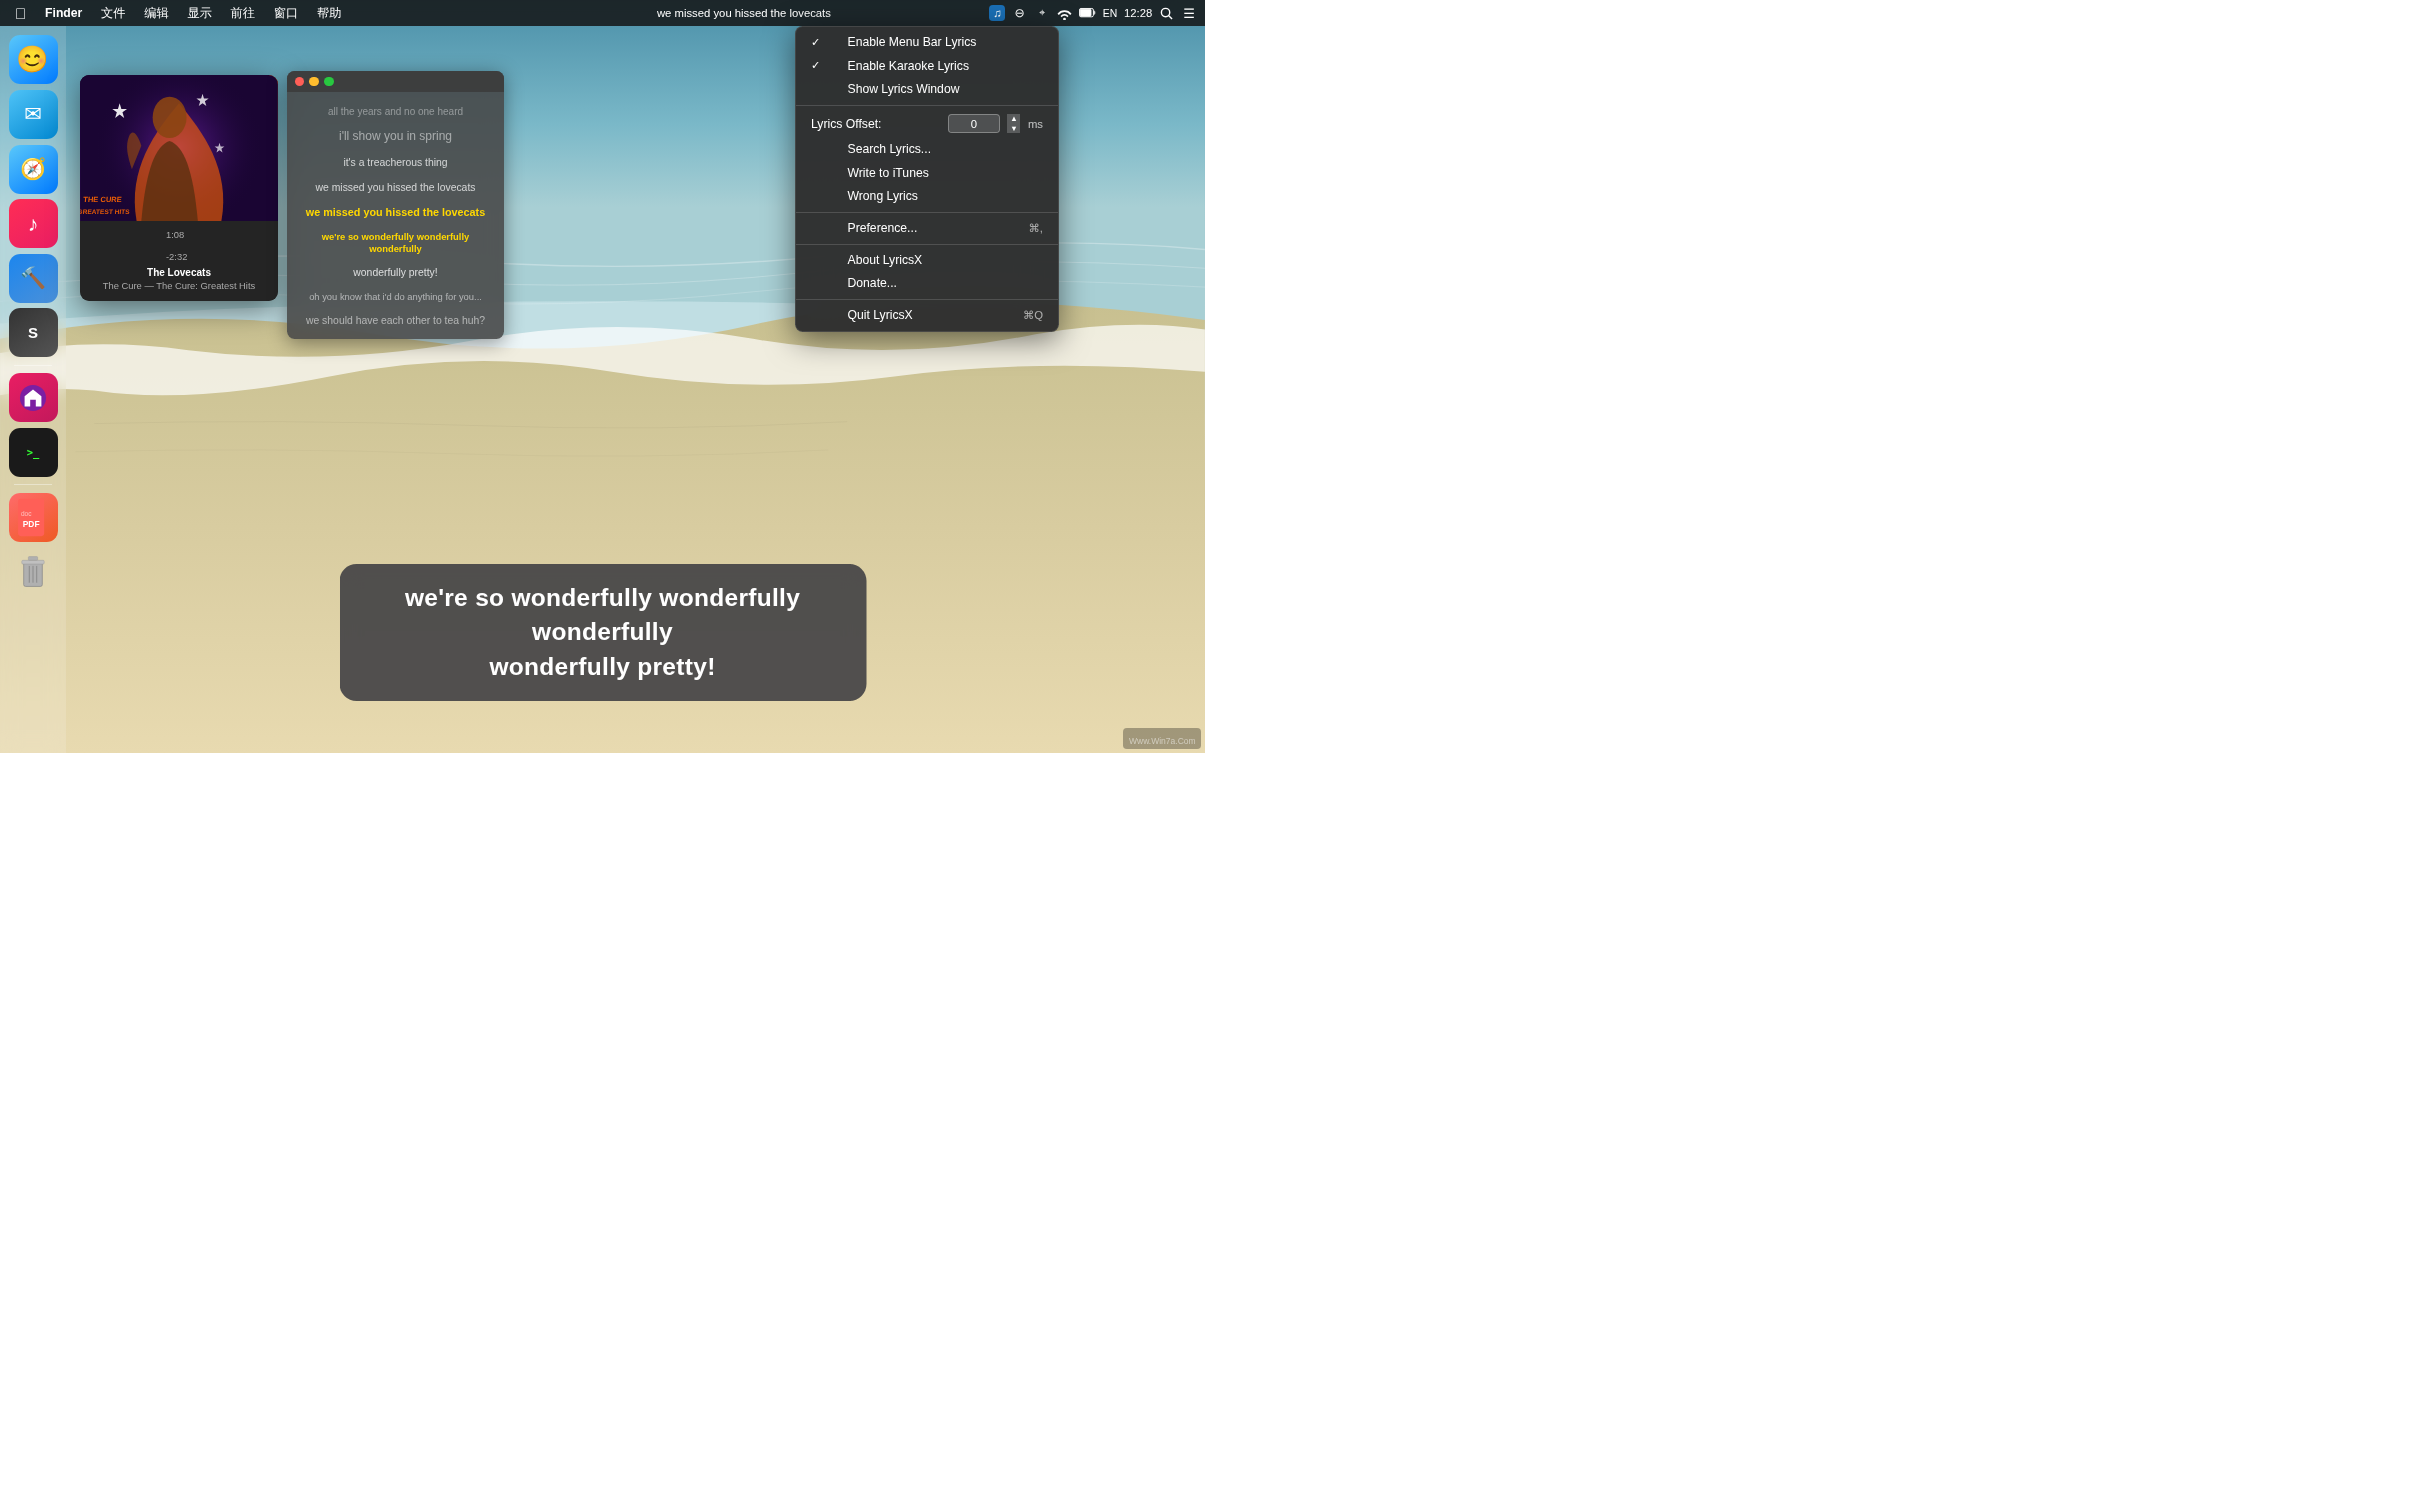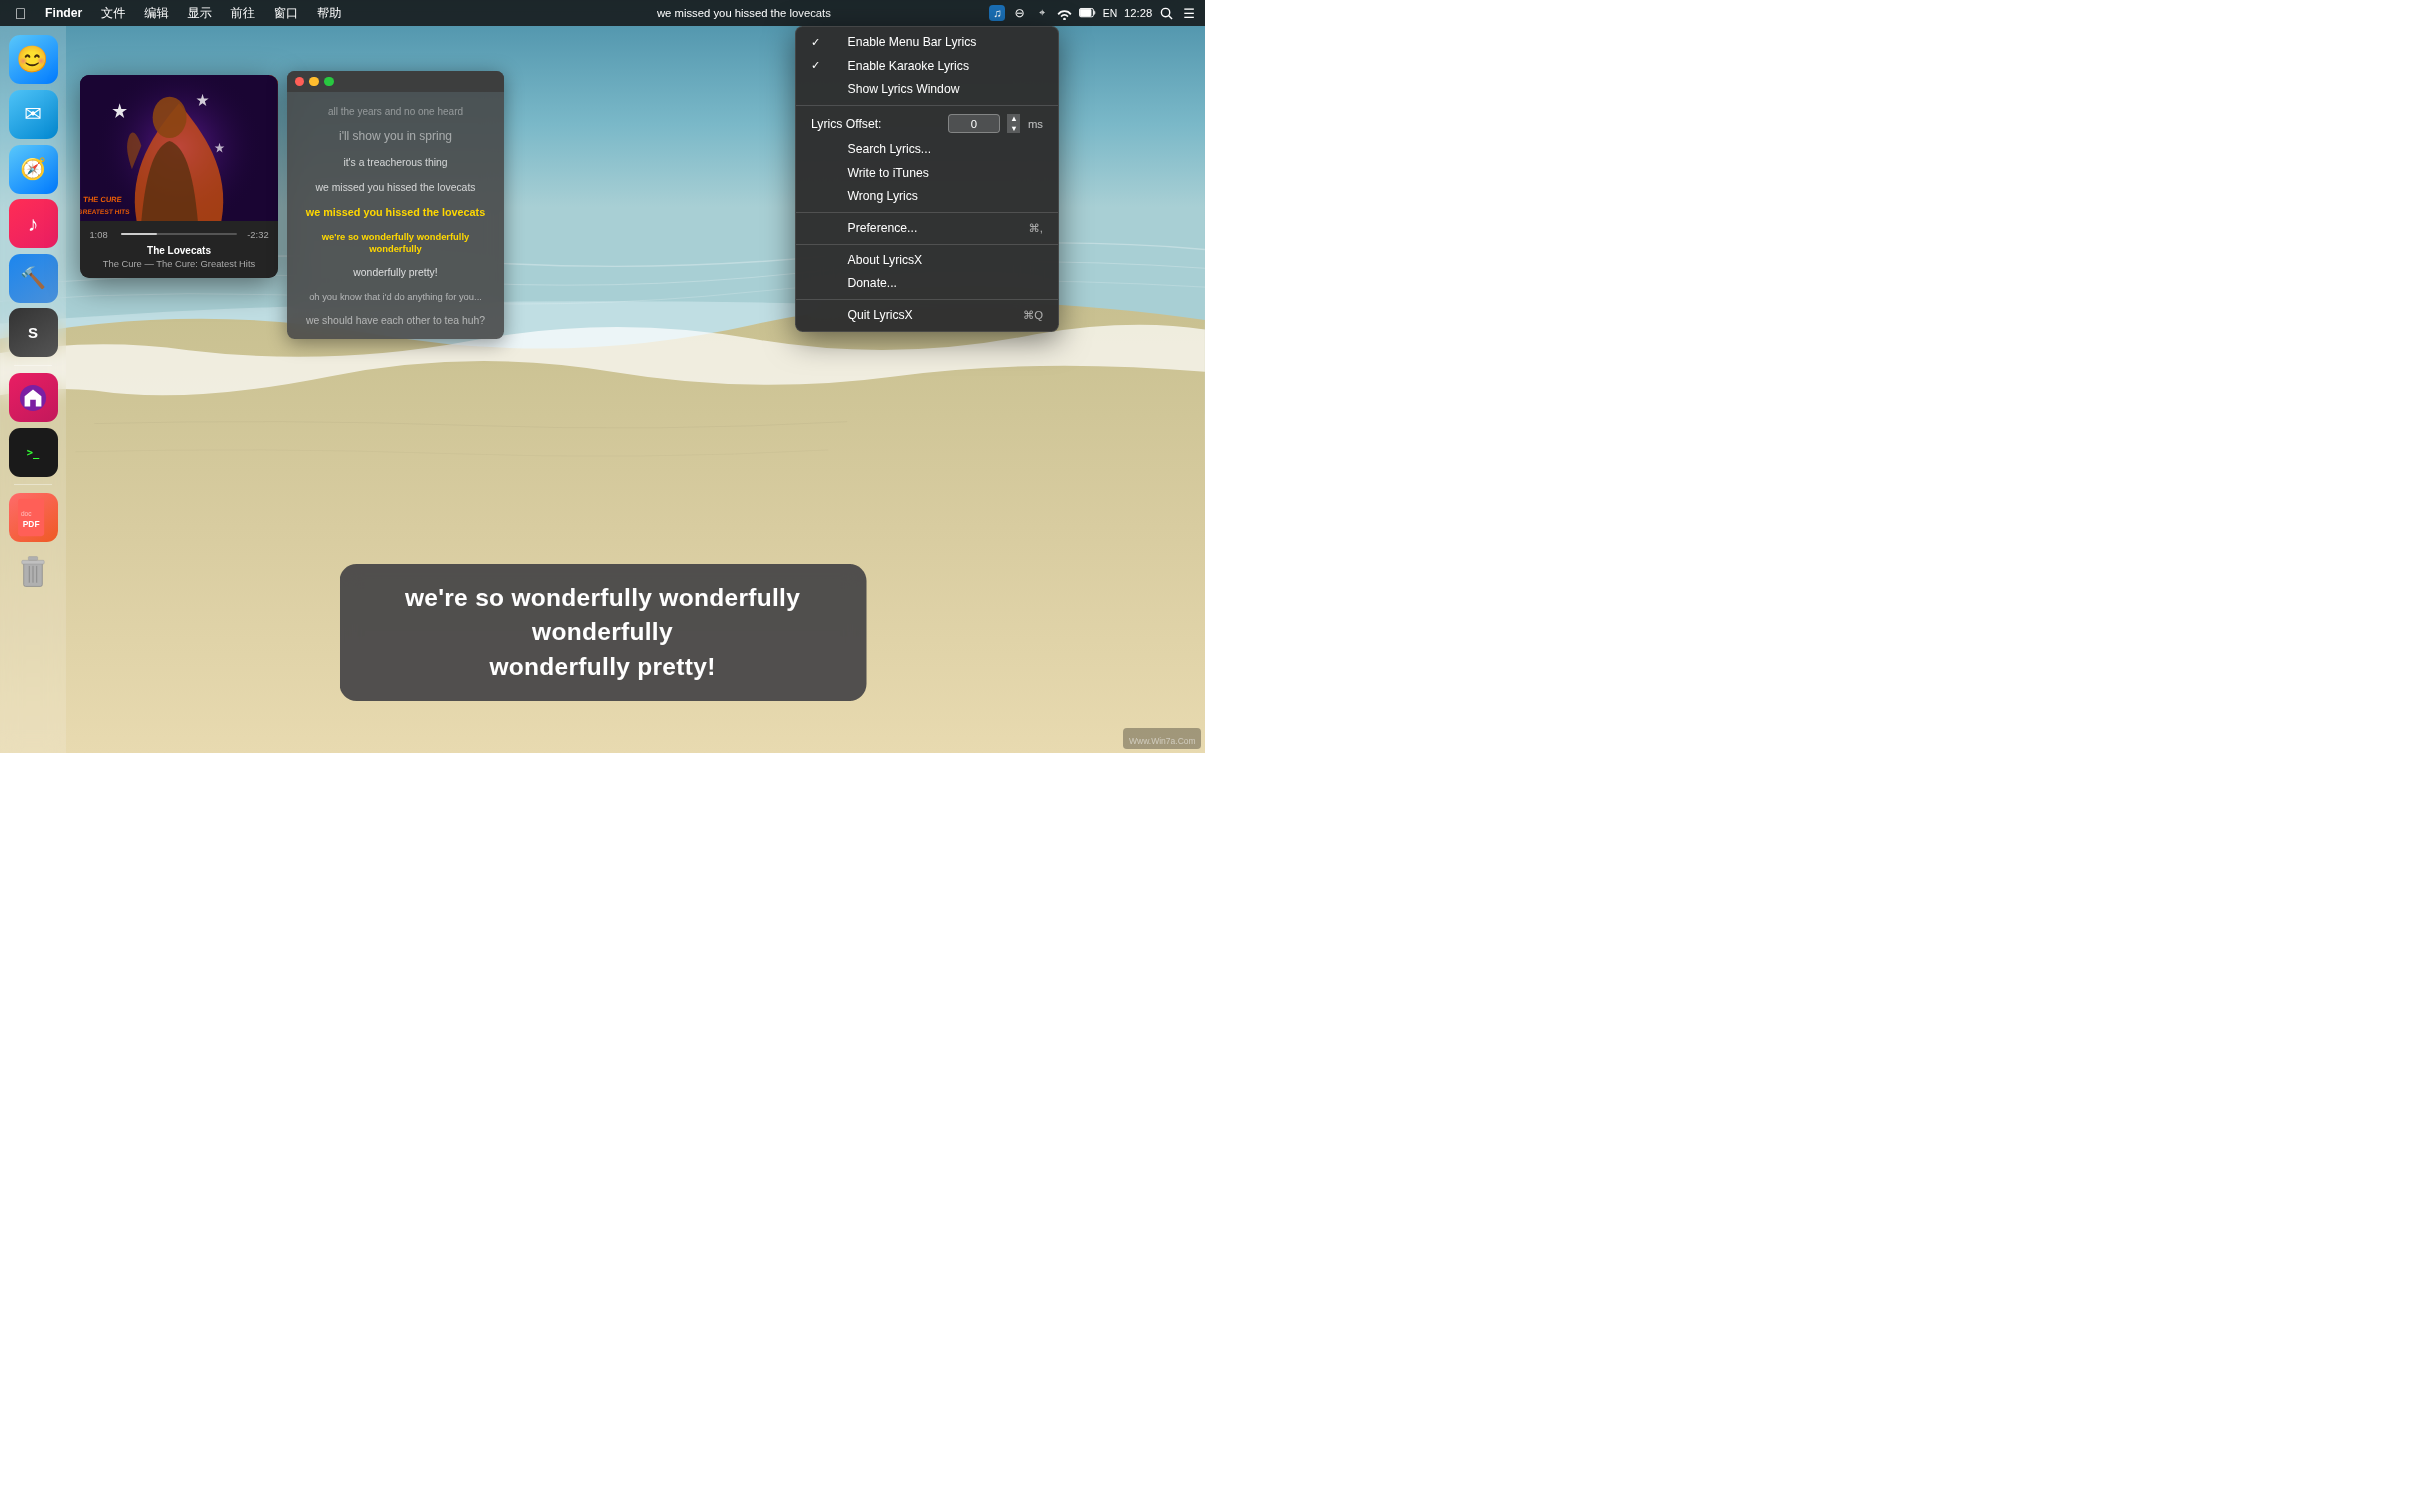--- a/index.html
+++ b/index.html
@@ -179,20 +179,21 @@
     .player-controls {
       padding: 7.5px 9.4px 9.4px;
       background: rgba(35,35,35,0.95);
     }
 
     .progress-bar-container {
       display: flex;
       align-items: center;
       gap: 5.6px;
       margin-bottom: 5.6px;
+      flex-direction: column;
     }
 
     .time-label {
       color: #aaa;
       font-size: 9.4px;
       min-width: 26px;
     }
 
     .progress-bar {
       flex: 1;
@@ -587,21 +588,21 @@
       <text x="15" y="135" font-size="8" font-weight="900" fill="#ff6600" font-family="Arial" opacity="0.9" transform="skewX(-5)">THE CURE</text>
       <text x="10" y="148" font-size="7" font-weight="900" fill="#ff6600" font-family="Arial" opacity="0.85" transform="skewX(-5)">GREATEST HITS</text>
     </svg>
   </div>
   <div class="player-controls">
     <div class="progress-bar-container">
       <span class="time-label">1:08</span>
       <div class="progress-bar">
         <div class="progress-fill"></div>
       </div>
-      <span class="time-label" style="text-align:right;">-2:32</span>
+      <span class="time-label" style="">-2:32</span>
     </div>
     <div class="song-info">
       <div class="song-title">The Lovecats</div>
       <div class="song-artist">The Cure — The Cure: Greatest Hits</div>
     </div>
   </div>
 </div>
 
 <div id="lyrics-window">
   <div class="window-titlebar">

